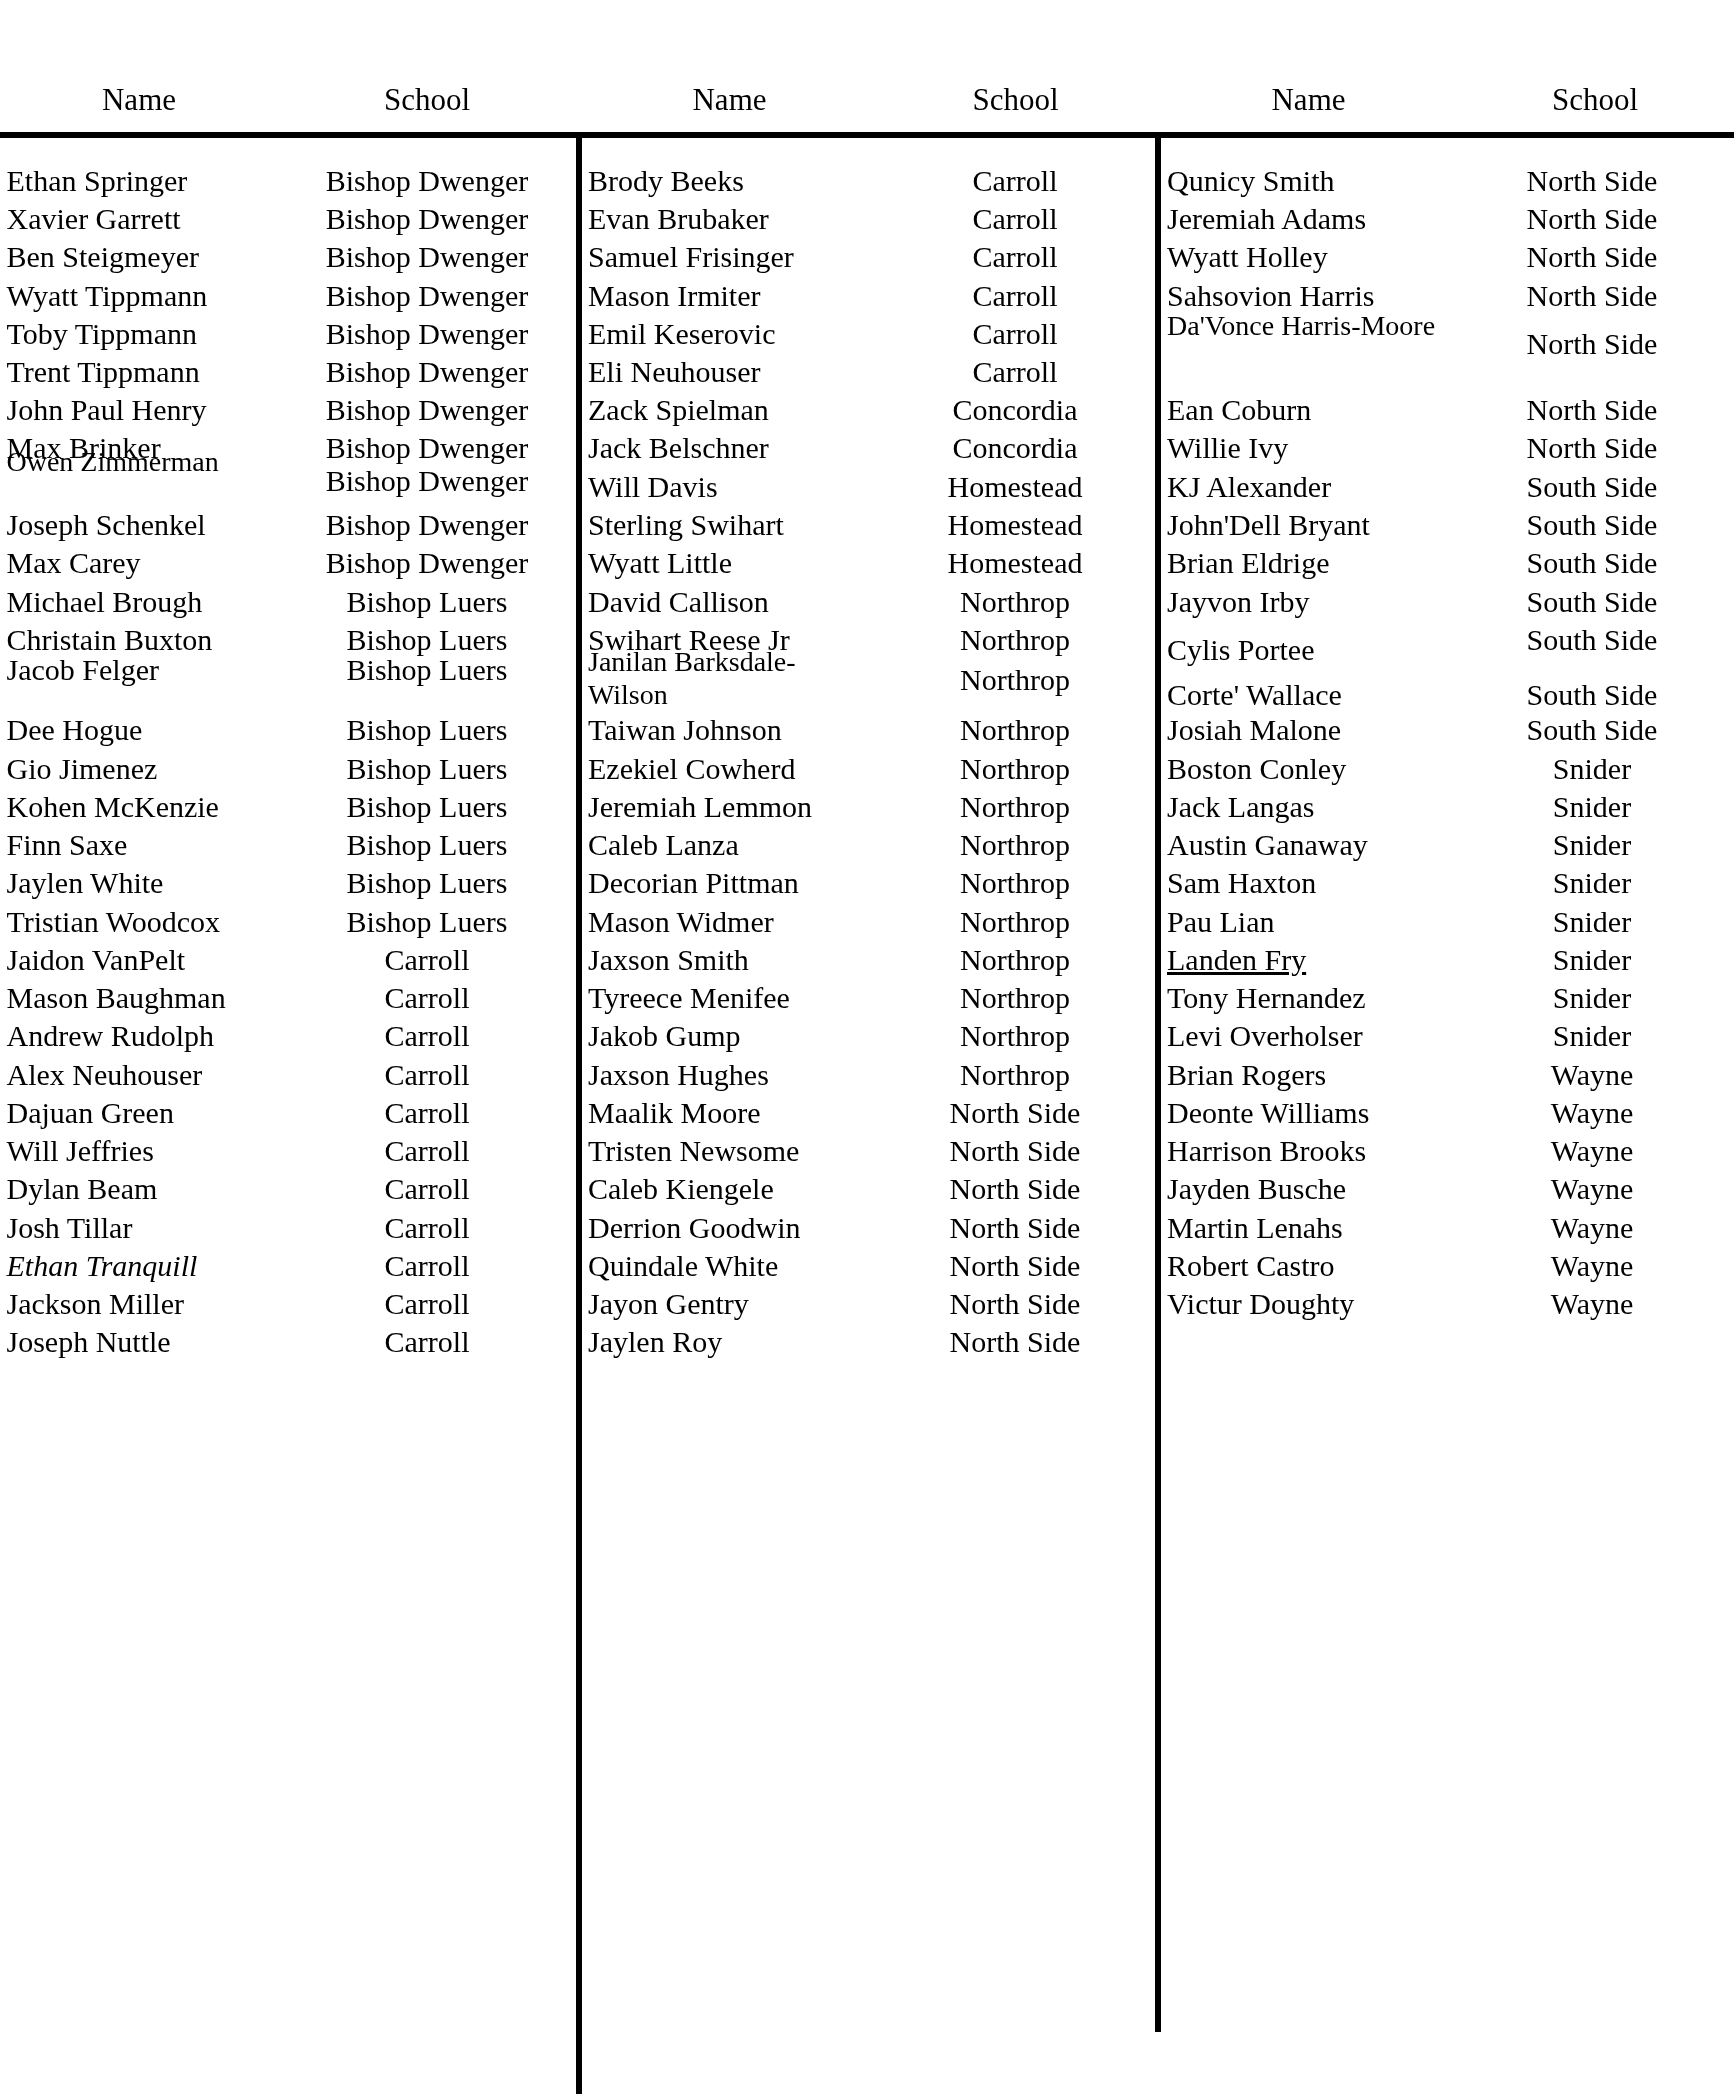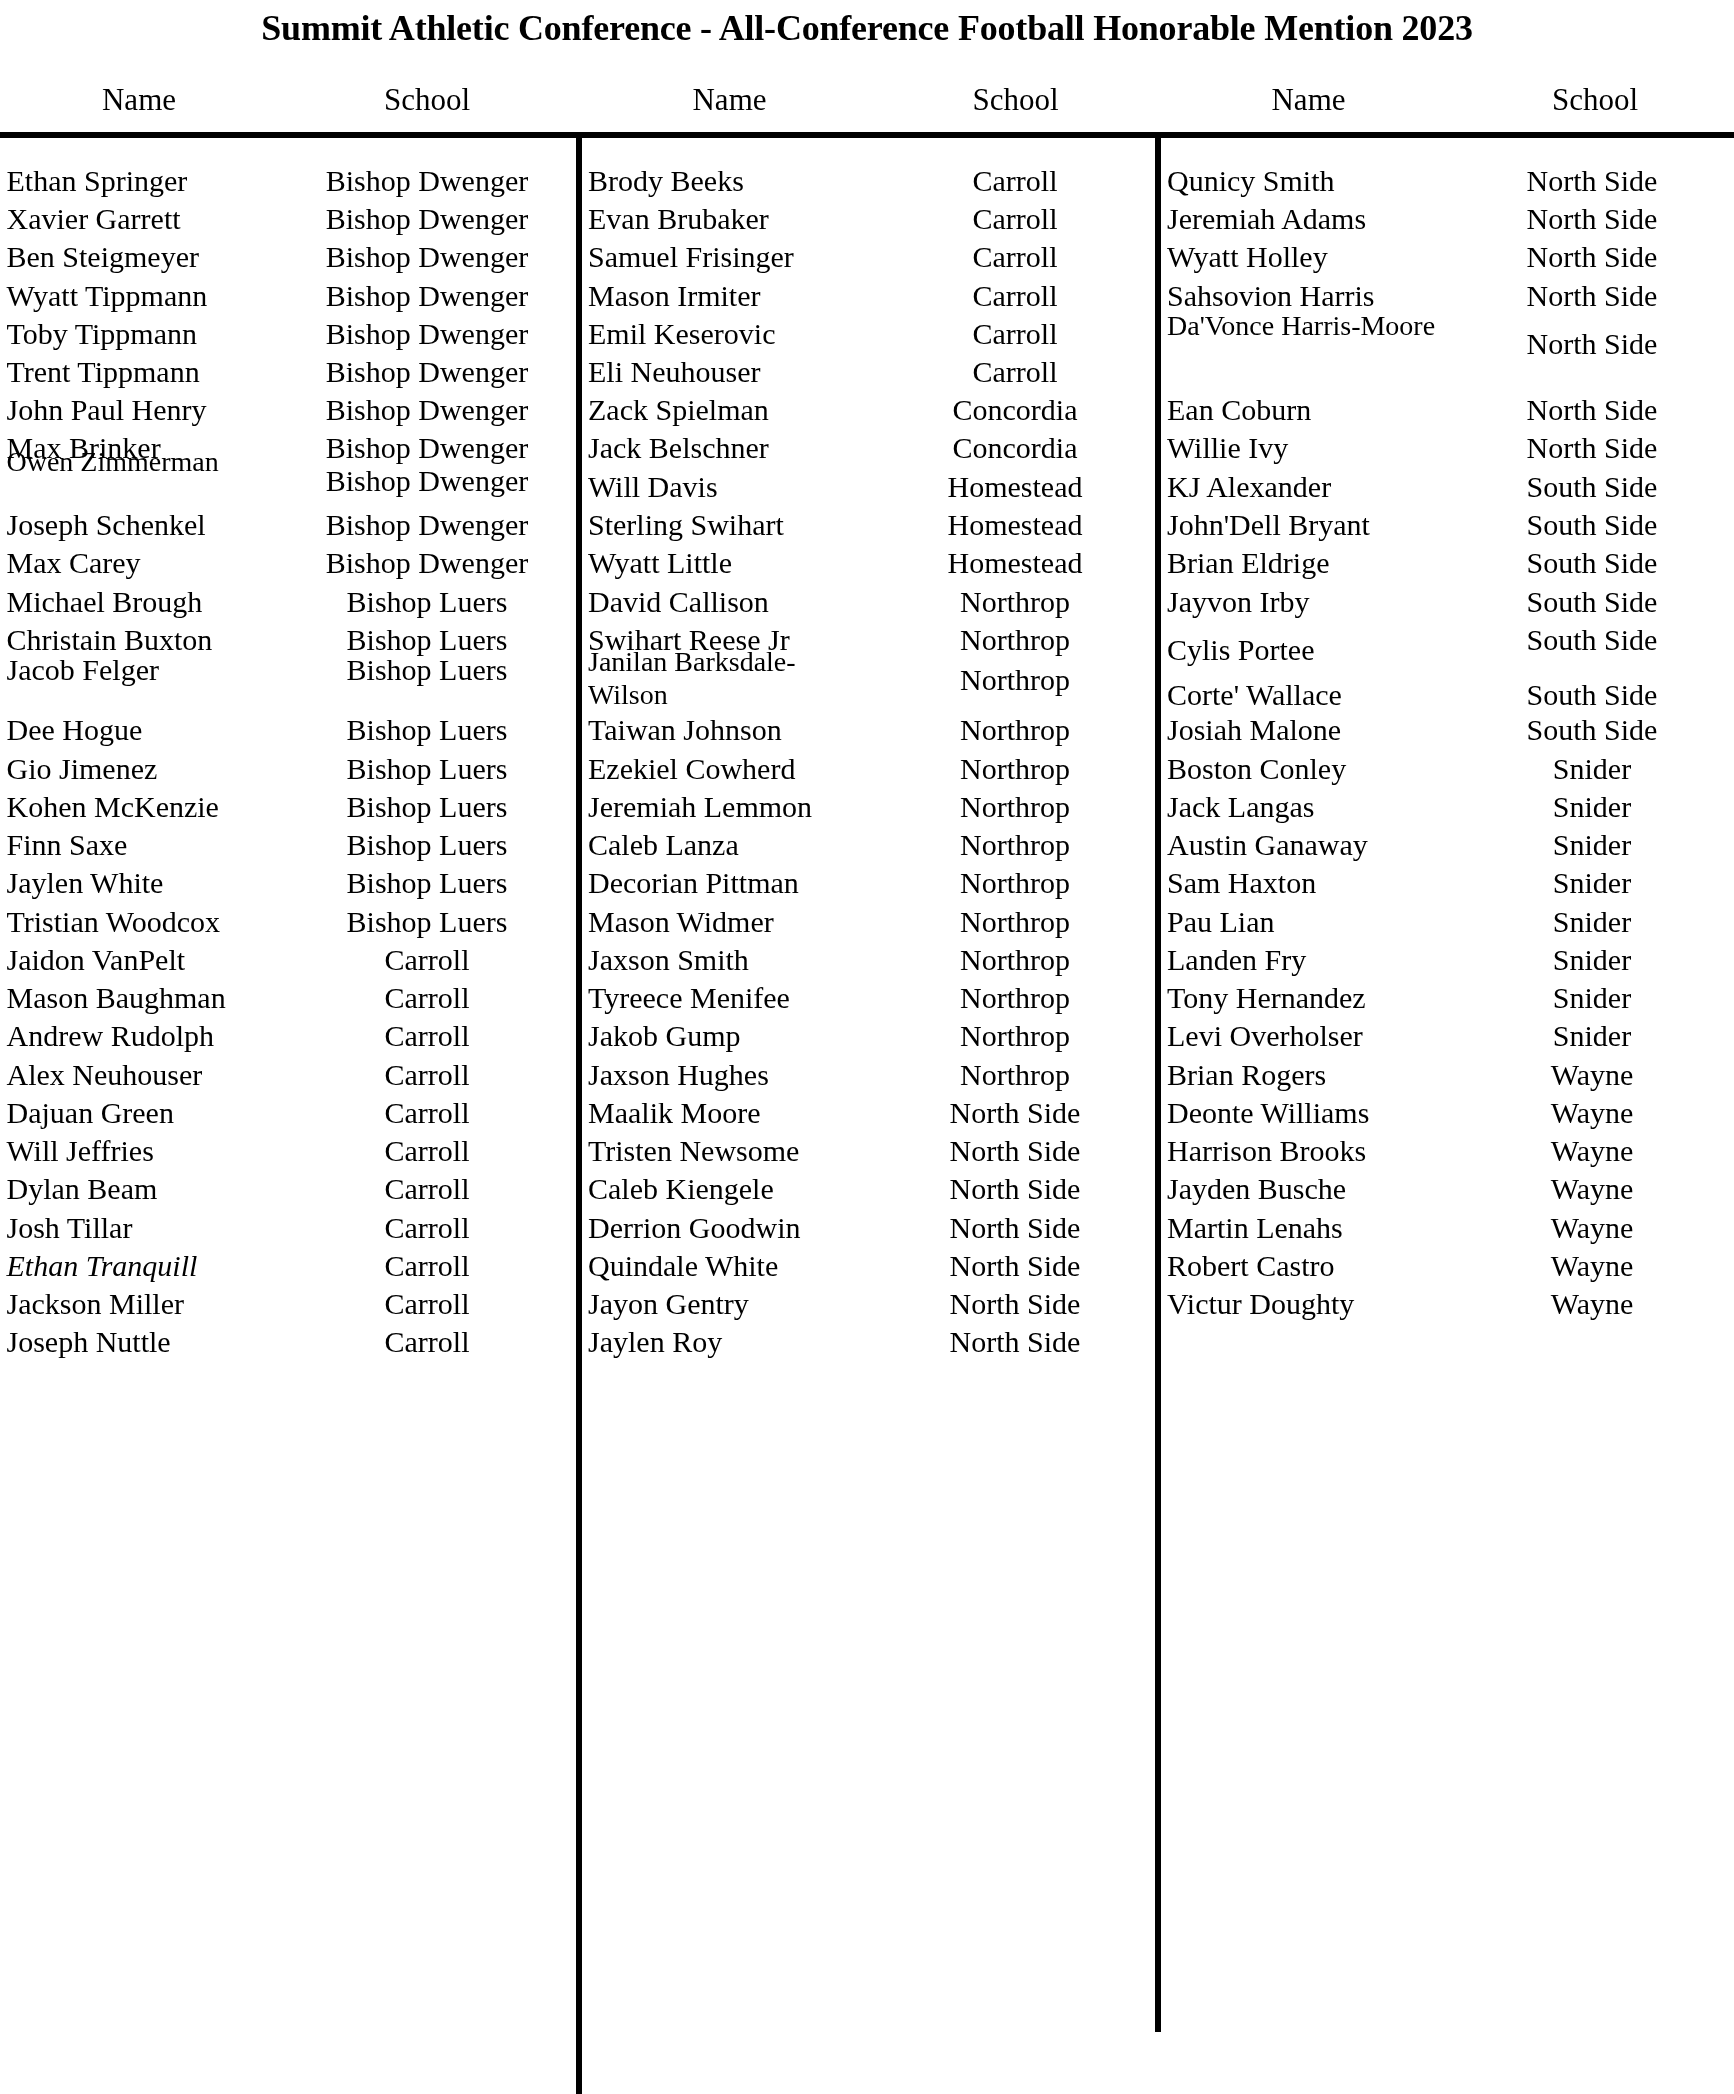--- a/index.html
+++ b/index.html
@@ -58,21 +58,20 @@
   }
   .cell.school {
     text-align: center;
   }
 </style>
 </head>
 <body>
 
 <div id="page">
 
-  <div id="title">Summit Athletic Conference - All-Conference Football Honorable Mention 2023</div>
 
   <div class="hdr" style="left:0px; width:278px;">Name</div>
   <div class="hdr" style="left:278px; width:298px;">School</div>
   <div class="hdr" style="left:582px; width:295px;">Name</div>
   <div class="hdr" style="left:876px; width:279px;">School</div>
   <div class="hdr" style="left:1161px; width:295px;">Name</div>
   <div class="hdr" style="left:1456px; width:278px;">School</div>
 
   <div class="rule-h"></div>
   <div class="rule-v" style="left:576px; top:132px; height:1963px;"></div>
@@ -240,21 +239,21 @@
       <div class="cell name" style="left: 1167px; top: 750px; width: 360px; white-space: nowrap;">Boston Conley</div>
       <div class="cell school" style="left: 1453px; width: 278px; white-space: nowrap; top: 750px;">Snider</div>
       <div class="cell name" style="left: 1167px; top: 788px; width: 360px; white-space: nowrap;">Jack Langas</div>
       <div class="cell school" style="left: 1453px; width: 278px; white-space: nowrap; top: 788px;">Snider</div>
       <div class="cell name" style="left: 1167px; top: 826px; width: 360px; white-space: nowrap;">Austin Ganaway</div>
       <div class="cell school" style="left: 1453px; width: 278px; white-space: nowrap; top: 826px;">Snider</div>
       <div class="cell name" style="left: 1167px; top: 864px; width: 360px; white-space: nowrap;">Sam Haxton</div>
       <div class="cell school" style="left: 1453px; width: 278px; white-space: nowrap; top: 864px;">Snider</div>
       <div class="cell name" style="left: 1167px; top: 903px; width: 360px; white-space: nowrap;">Pau Lian</div>
       <div class="cell school" style="left: 1453px; width: 278px; white-space: nowrap; top: 903px;">Snider</div>
-      <div class="cell name" style="left: 1167px; top: 941px; width: 360px; white-space: nowrap;">Landen Fry</div>
+      <div class="cell name" style="left: 1167px; top: 941px; width: 360px; white-space: nowrap; text-decoration: underline;">Landen Fry</div>
       <div class="cell school" style="left: 1453px; width: 278px; white-space: nowrap; top: 941px;">Snider</div>
       <div class="cell name" style="left: 1167px; top: 979px; width: 360px; white-space: nowrap;">Tony Hernandez</div>
       <div class="cell school" style="left: 1453px; width: 278px; white-space: nowrap; top: 979px;">Snider</div>
       <div class="cell name" style="left: 1167px; top: 1017px; width: 360px; white-space: nowrap;">Levi Overholser</div>
       <div class="cell school" style="left: 1453px; width: 278px; white-space: nowrap; top: 1017px;">Snider</div>
       <div class="cell name" style="left: 1167px; top: 1056px; width: 360px; white-space: nowrap;">Brian Rogers</div>
       <div class="cell school" style="left: 1453px; width: 278px; white-space: nowrap; top: 1056px;">Wayne</div>
       <div class="cell name" style="left: 1167px; top: 1094px; width: 360px; white-space: nowrap;">Deonte Williams</div>
       <div class="cell school" style="left: 1453px; width: 278px; white-space: nowrap; top: 1094px;">Wayne</div>
       <div class="cell name" style="left: 1167px; top: 1132px; width: 360px; white-space: nowrap;">Harrison Brooks</div>

